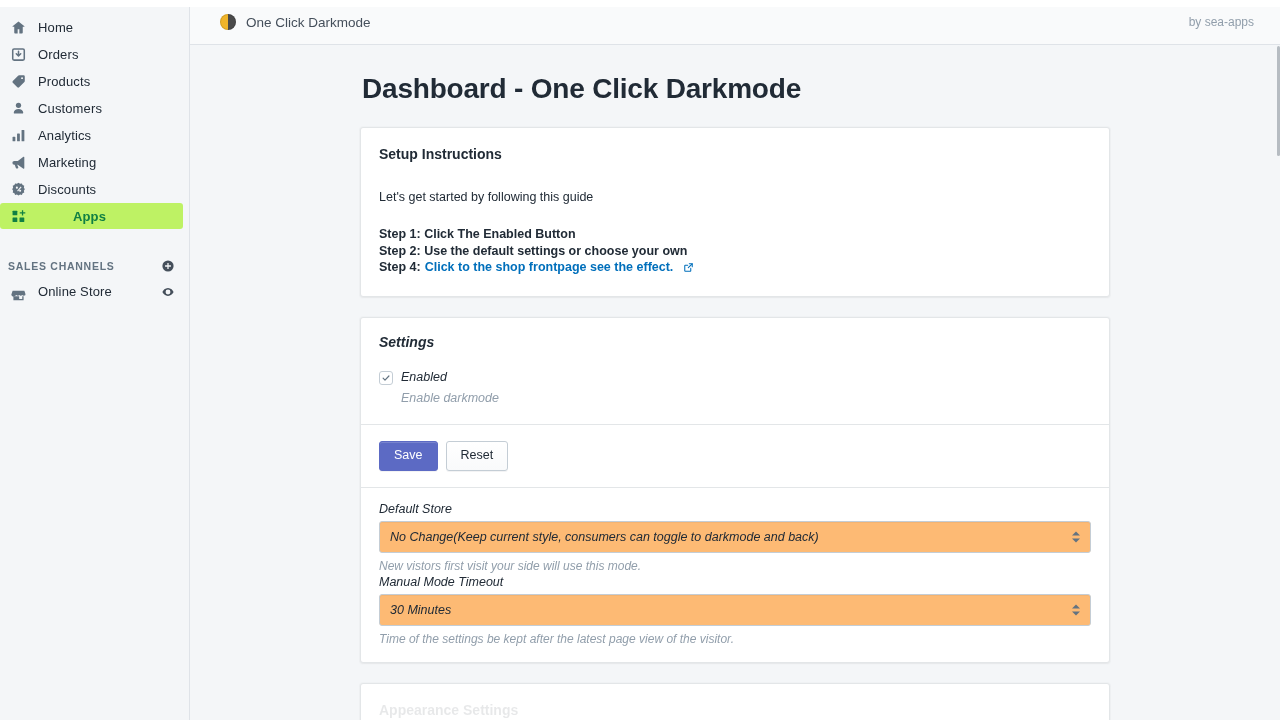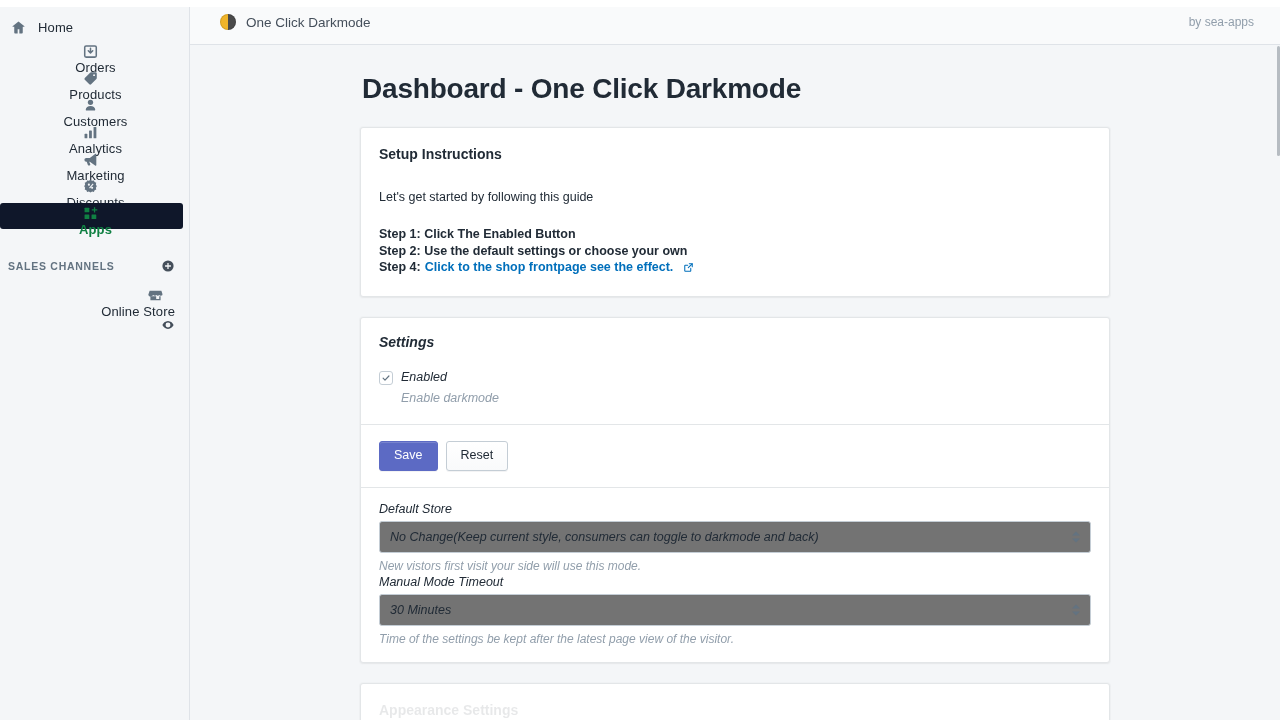--- a/index.html
+++ b/index.html
@@ -35,21 +35,21 @@
   .nav-item {
     display: flex;
     align-items: center;
     height: 26px;
     margin: 0 6px 0 0;
     padding-left: 8px;
     border-radius: 3px;
     cursor: pointer;
     position: relative;
   }
-  .nav-item + .nav-item { margin-top: 1px; flex-direction: column; }
+  .nav-item + .nav-item { margin-top: 1px; }
 
   .nav-icon {
     width: 20px;
     height: 20px;
     flex: 0 0 20px;
     display: flex;
     align-items: center;
     justify-content: center;
     margin-right: 10px;
     color: #637381;
@@ -57,21 +57,22 @@
   .nav-icon svg { display: block; }
 
   .nav-label {
     font-size: 13px;
     color: #212b36;
     line-height: 1;
     letter-spacing: 0.01em;
   }
 
   .nav-item.active {
-    background: #0f172a;
+    background: #bef264;
+    gap: 35px;
   }
   .nav-item.active .nav-label { color: #108043; font-weight: 600; }
   .nav-item.active::before {
     content: "";
     position: absolute;
     left: -8px;
     top: 0;
     bottom: 0;
     width: 3px;
     background: #108043;
@@ -95,27 +96,26 @@
   }
   .section-action {
     width: 14px; height: 14px;
     color: #454f5b;
     display: flex; align-items: center; justify-content: center;
     cursor: pointer;
   }
 
   .channel-item {
     display: flex;
-    align-items: flex-end;
+    align-items: flex-start;
     height: 26px;
     padding-left: 8px;
     padding-right: 14px;
     margin-top: 10px;
     cursor: pointer;
-    flex-direction: column;
   }
   .channel-item .nav-label { flex: 1; }
   .channel-eye { width: 14px; height: 14px; color: #454f5b; display:flex; align-items:center; justify-content:center; }
 
   
   .main {
     flex: 1 1 auto;
     height: 720px;
     display: flex;
     flex-direction: column;
@@ -263,21 +263,21 @@
   }
 
   
   .field { margin-bottom: 2px; }
   .field-label { font-size: 12.5px; color: #212b36; margin-bottom: 5px; display:block; }
   .select-wrap {
     position: relative;
     height: 32px;
     border: 1px solid #c4cdd5;
     border-radius: 3px;
-    background: #737373;
+    background: #fdba74;
     display: flex;
     align-items: center;
     padding: 0 30px 0 10px;
     cursor: pointer;
     box-shadow: inset 0 1px 0 0 rgba(63,63,68,0.05);
   }
   .select-value {
     font-size: 12.5px;
     color: #212b36;
     white-space: nowrap;

